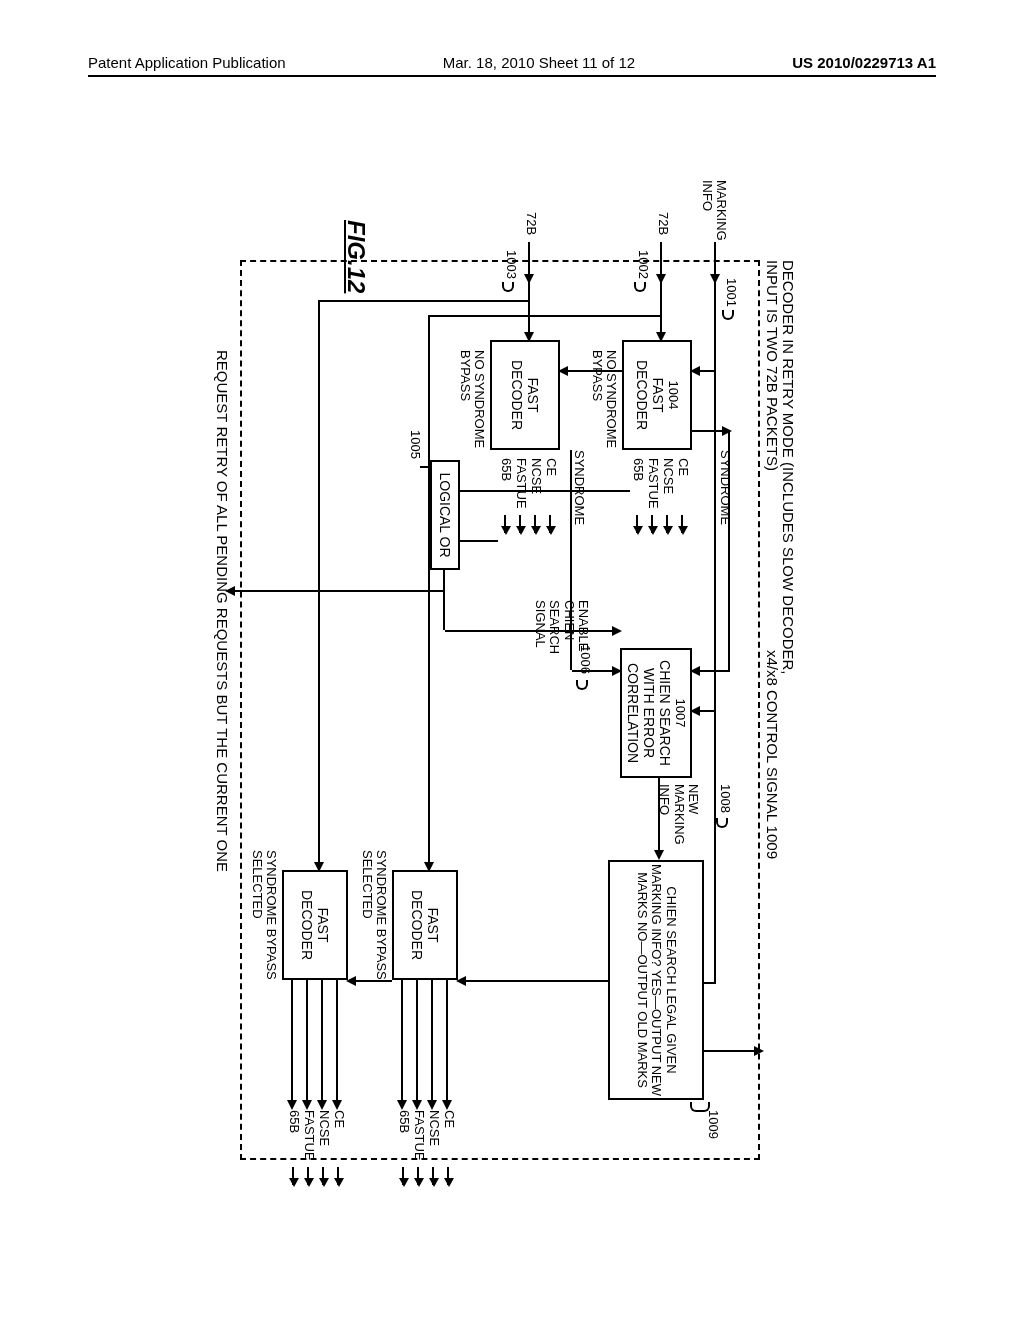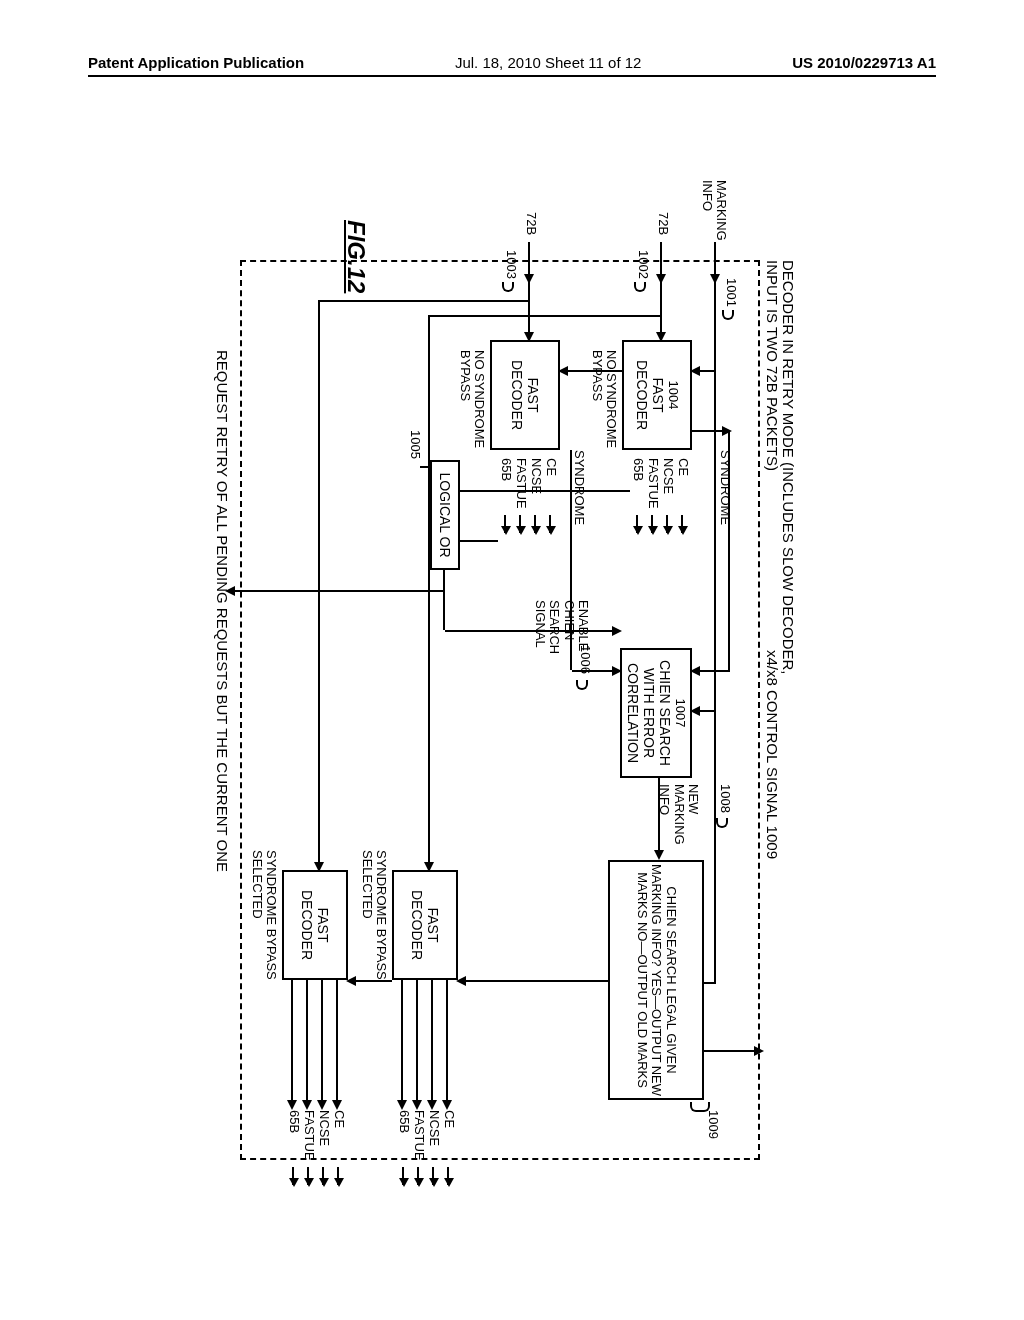--- a/index.html
+++ b/index.html
@@ -15,21 +15,21 @@
     position: absolute;
     top: 54px;
     left: 88px;
     right: 88px;
     display: flex;
     justify-content: space-between;
     font-size: 15px;
     border-bottom: 2px solid #000;
     padding-bottom: 4px;
   }
-  .header .left { font-weight: bold; }
+  .header .left { font-weight: normal; }
   .header .center { font-weight: normal; }
   .header .right { font-weight: bold; }
 
   .figure {
     position: absolute;
     top: 140px;
     left: 100px;
     width: 860px;
     height: 1080px;
     transform: rotate(90deg);
@@ -148,21 +148,21 @@
     font-style: italic;
     font-size: 24px;
     text-decoration: underline;
   }
 </style>
 </head>
 <body>
 
 <div class="header">
   <div class="left">Patent Application Publication</div>
-  <div class="center">Jul. 18, 2010  Sheet 11 of 12</div>
+  <div class="center">Mar. 18, 2010  Sheet 11 of 12</div>
   <div class="right">US 2010/0229713 A1</div>
 </div>
 
 <div class="figure">
   <div class="stage">
 
     <div class="lbl" style="left:110px; top:-6px;">DECODER IN RETRY MODE (INCLUDES SLOW DECODER,</div>
     <div class="lbl" style="left:110px; top:10px;">INPUT IS TWO 72B PACKETS)</div>
     <div class="lbl" style="left:500px; top:10px;">x4/x8 CONTROL SIGNAL 1009</div>
 

